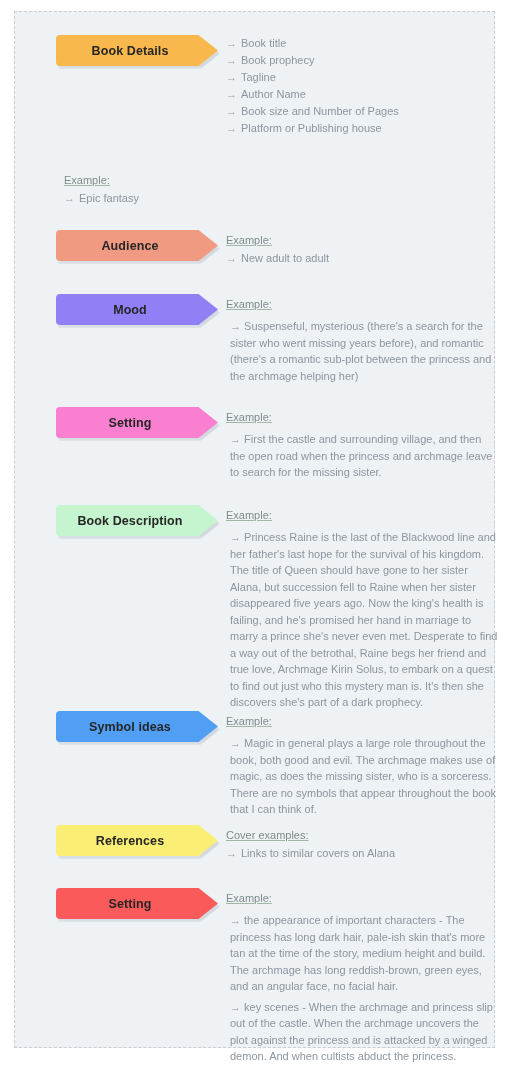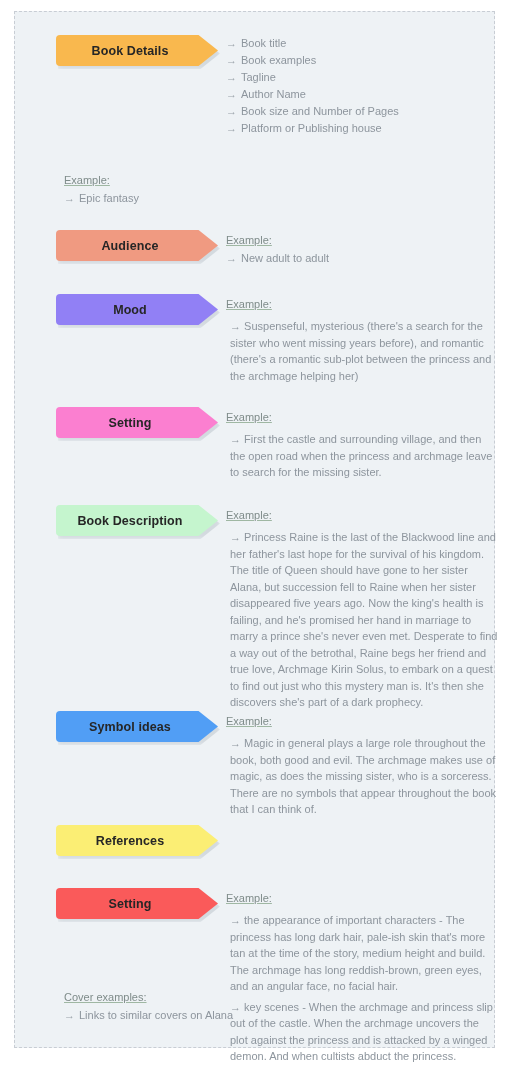--- a/index.html
+++ b/index.html
@@ -143,21 +143,21 @@
             </div>
           </div>
           <div class="detail">
             <ul class="bullets">
               <li>
                 <span class="arrow-glyph">→</span>
                 <span>Book title</span>
               </li>
               <li>
                 <span class="arrow-glyph">→</span>
-                <span>Book examples</span>
+                <span>Book prophecy</span>
               </li>
               <li>
                 <span class="arrow-glyph">→</span>
                 <span>Tagline</span>
               </li>
               <li>
                 <span class="arrow-glyph">→</span>
                 <span>Author Name</span>
               </li>
               <li>
@@ -240,21 +240,21 @@
             <div class="badge-shadow"></div>
             <div class="badge" style="background: rgb(81, 158, 245); justify-content: center;">
               <span class="badge-label">Symbol ideas</span>
             </div>
           </div>
           <div class="detail">
             <div><span class="example-label">Example:</span></div>
             <p class="para">→ Magic in general plays a large role throughout the book, both good and evil. The archmage makes use of magic, as does the missing sister, who is a sorceress. There are no symbols that appear throughout the book that I can think of.</p>
           </div>
         </div>
-        <div class="row" style="position: absolute; left: 24px; top: 814px; width: 447px; flex-direction: column;">
+        <div class="row" style="position: absolute; left: 24px; top: 814px; width: 447px;">
           <div class="badge-wrap">
             <div class="badge-shadow"></div>
             <div class="badge" style="background: rgb(251, 238, 116);">
               <span class="badge-label">References</span>
             </div>
           </div>
           <div class="detail">
             <div><span class="example-label">Cover examples:</span></div>
             <ul class="bullets">
               <li>

